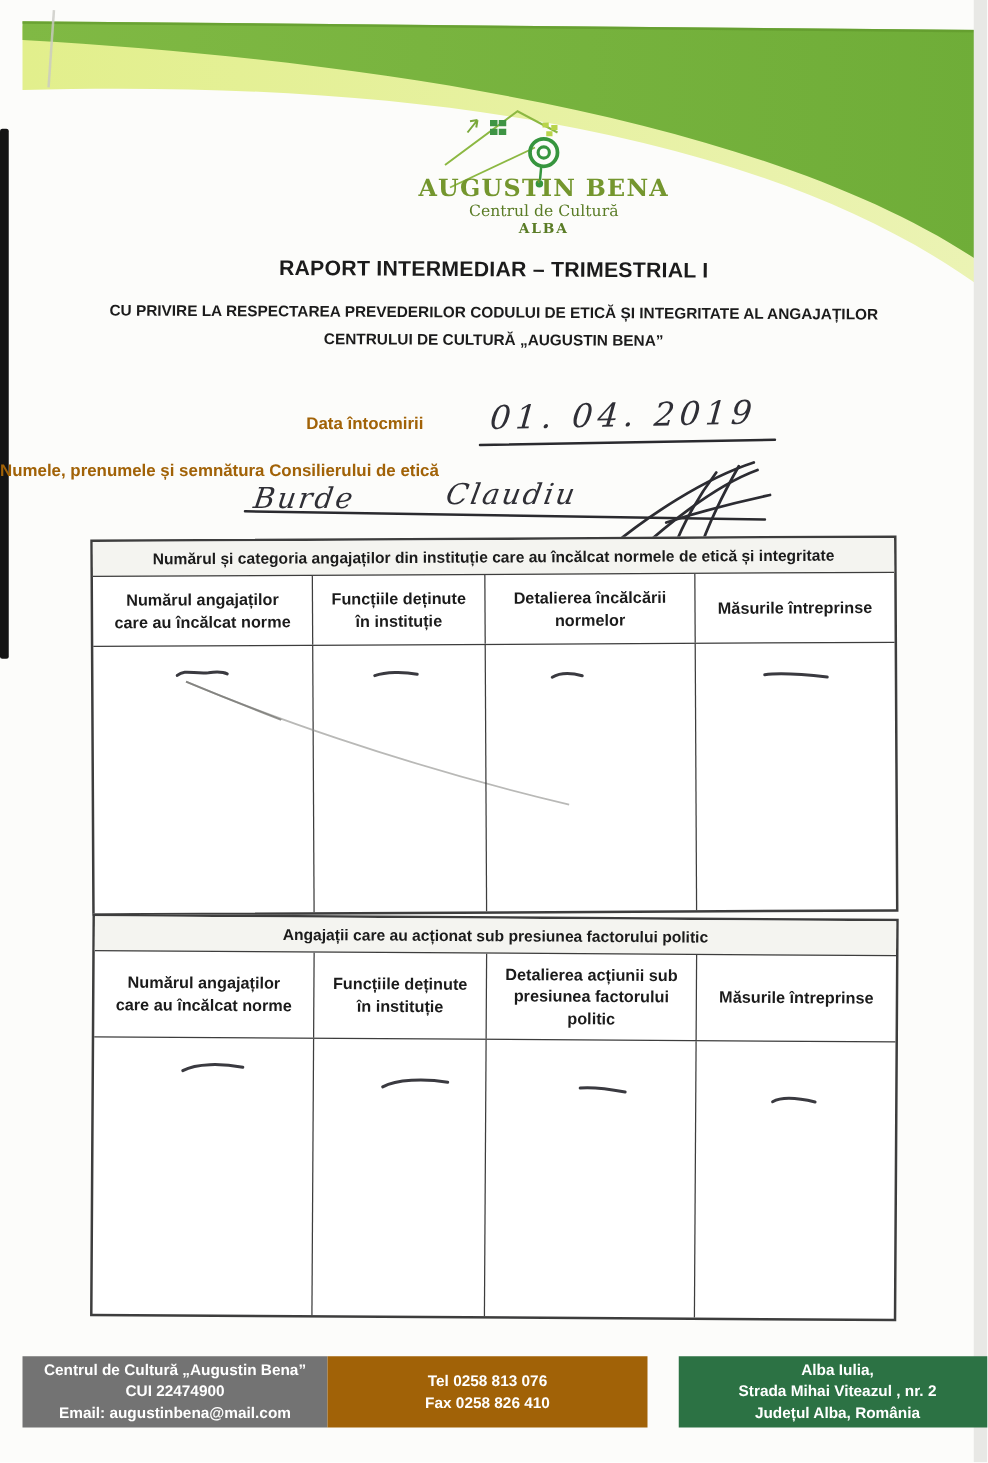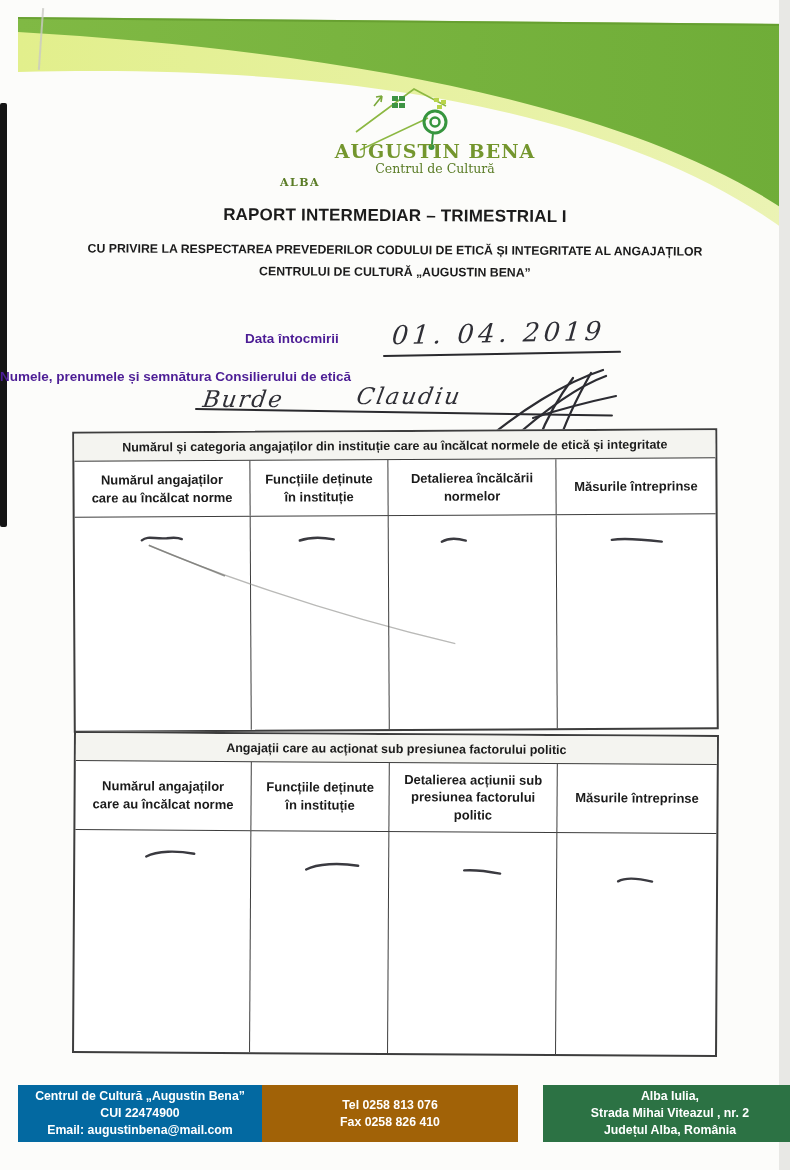--- a/index.html
+++ b/index.html
@@ -9,30 +9,30 @@
   
   .edge-right{left:779px;top:0;width:11px;height:1170px;background:#e8e8e5;}
   .edge-black{left:0;top:103px;width:7px;height:424px;background:#141414;border-radius:2px;}
   .crease{left:40px;top:8px;width:2px;height:62px;background:#c9c9c4;transform:rotate(4deg);opacity:.8;}
   
   .org-name{left:280px;top:140px;width:310px;text-align:center;
             font-family:"DejaVu Serif",serif;font-weight:bold;font-size:19px;
             letter-spacing:1px;color:#74962e;}
   .org-type{left:280px;top:161px;width:310px;text-align:center;
             font-family:"DejaVu Serif",serif;font-weight:normal;font-size:12.5px;color:#5a7c26;}
-  .org-loc{left:280px;top:176px;width:310px;text-align:left;
+  .org-loc{left:280px;top:176px;width:310px;text-align:center;
            font-family:"DejaVu Serif",serif;font-weight:bold;font-size:11px;
            letter-spacing:1.5px;color:#5a7c26;}
   
   .doc-title{left:0;top:206px;width:790px;text-align:center;font-weight:bold;
              font-size:17px;letter-spacing:.2px;transform:rotate(.35deg);}
   .doc-subtitle{left:0;top:239px;width:790px;text-align:center;font-weight:bold;
                 font-size:12.3px;line-height:22px;transform:rotate(.3deg);}
   
-  .lbl{font-weight:bold;font-size:13.5px;color:#4c1d95;}
+  .lbl{font-weight:bold;font-size:13.5px;color:#a16207;}
   .date-label{left:245px;top:331px;}
   .hand{font-family:"DejaVu Serif",serif;font-style:italic;color:#2f2f36;}
   .date-value{left:392px;top:318px;font-size:26px;letter-spacing:4px;
               transform:rotate(-1.2deg) skewX(-6deg);}
   .rule{height:2px;background:#2a2a2e;border-radius:1px;}
   .date-rule{left:383px;top:355px;width:238px;transform:rotate(-1deg);transform-origin:left center;}
   .name-label{left:0;top:369px;width:790px;text-align:left;}
   .name-first{left:203px;top:386px;font-size:23px;letter-spacing:2px;transform:skewX(-8deg);}
   .name-last{left:357px;top:383px;font-size:23px;letter-spacing:2px;transform:skewX(-10deg);}
   .name-rule{left:195px;top:408px;width:418px;transform:rotate(.9deg);transform-origin:left center;}
@@ -51,21 +51,21 @@
   .hcell{display:flex;align-items:center;justify-content:center;text-align:center;
          font-weight:bold;font-size:13px;line-height:1.35;padding:5px 12px;}
   .h1{height:55px;} .h2{height:68px;}
   .b1{height:213px;} .b2{height:221px;}
   .bcell{position:relative;}
   .dash{position:absolute;}
   
   .footer-block{top:1085px;height:57px;display:flex;flex-direction:column;
                 justify-content:center;text-align:center;color:#ffffff;
                 font-weight:bold;font-size:12.3px;line-height:17px;}
-  .f-left{left:18px;width:244px;background:#0369a1;}
+  .f-left{left:18px;width:244px;background:#737373;}
   .f-center{left:262px;width:256px;background:#a16207;}
   .f-right{left:518px;width:254px;background:#2c7244;margin-left:25px;}
 </style>
 </head>
 <body>
 
 <div class="page">
 
   <svg class="abs" style="left:0;top:0" width="790" height="300" viewBox="0 0 790 300">
     <defs>

